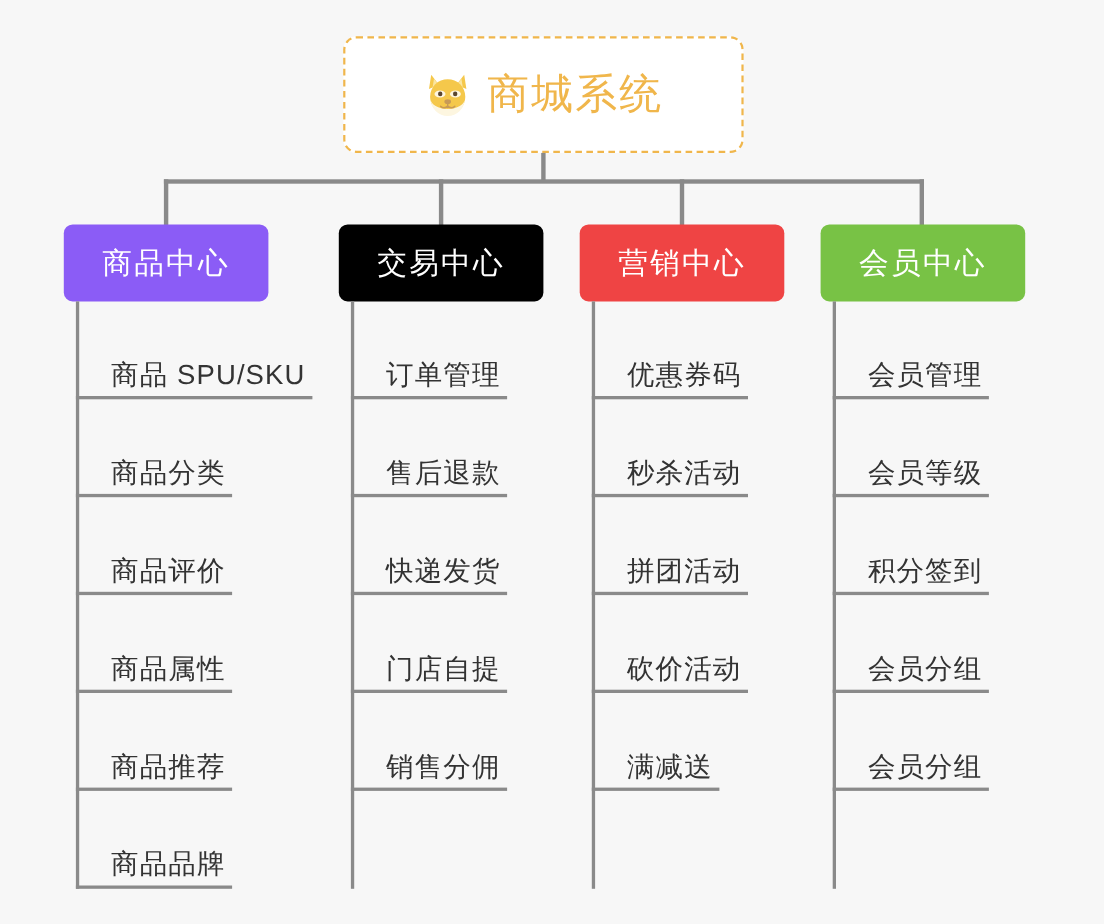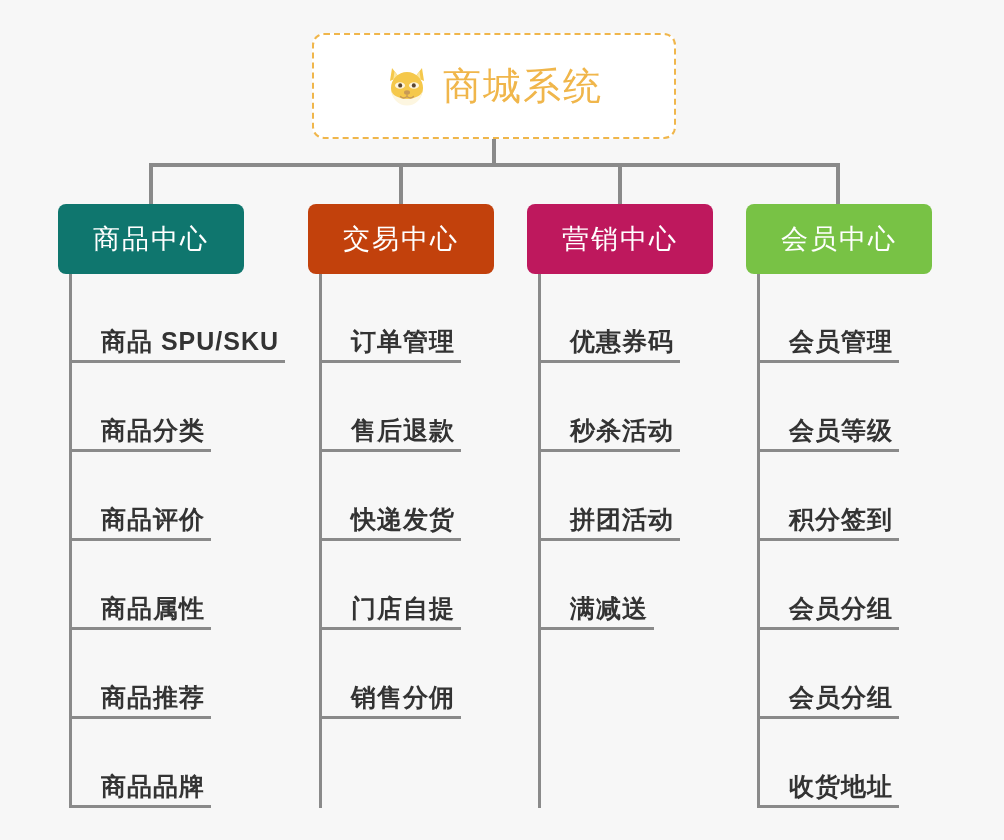--- a/index.html
+++ b/index.html
@@ -94,21 +94,20 @@
     left: 11px;
     top: 70px;
     width: 240px;
   }
   .leaf {
     position: relative;
     height: 89px;
     box-sizing: border-box;
     display: flex;
     align-items: flex-end;
-    font-weight: bold;
   }
   .leaf-inner {
     display: inline-block;
     border-bottom: 3px solid #8a8a8a;
     padding: 0 6px 6px 32px;
     line-height: 1;
   }
   .leaf-label {
     font-size: 25px;
     color: #333333;
@@ -142,21 +141,21 @@
   </div>
 
   <div class="conn conn-v" style="left:492px; top:139px; height:26px;"></div>
   <div class="conn conn-h" style="left:149px; top:163px; width:691px;"></div>
   <div class="conn conn-v" style="left:149px; top:163px; height:43px;"></div>
   <div class="conn conn-v" style="left:399px; top:163px; height:43px;"></div>
   <div class="conn conn-v" style="left:618px; top:163px; height:43px;"></div>
   <div class="conn conn-v" style="left:836px; top:163px; height:43px;"></div>
 
   <div class="column" style="left:58px;">
-    <div class="col-header" style="background:#0f766e;">
+    <div class="col-header" style="background:#8b5cf6;">
       <span>商品中心</span>
     </div>
     <div class="spine" style="height:534px;"></div>
     <div class="leaf-list">
       <div class="leaf">
           <span class="leaf-inner"><span class="leaf-label">商品 SPU/SKU</span></span>
         </div>
       <div class="leaf">
           <span class="leaf-inner"><span class="leaf-label">商品分类</span></span>
         </div>
@@ -169,21 +168,21 @@
       <div class="leaf">
           <span class="leaf-inner"><span class="leaf-label">商品推荐</span></span>
         </div>
       <div class="leaf">
           <span class="leaf-inner"><span class="leaf-label">商品品牌</span></span>
         </div>
     </div>
   </div>
 
   <div class="column" style="left:308px;">
-    <div class="col-header" style="background:#c2410c;">
+    <div class="col-header" style="background:#000000;">
       <span>交易中心</span>
     </div>
     <div class="spine" style="height:534px;"></div>
     <div class="leaf-list">
       <div class="leaf">
           <span class="leaf-inner"><span class="leaf-label">订单管理</span></span>
         </div>
       <div class="leaf">
           <span class="leaf-inner"><span class="leaf-label">售后退款</span></span>
         </div>
@@ -193,33 +192,36 @@
       <div class="leaf">
           <span class="leaf-inner"><span class="leaf-label">门店自提</span></span>
         </div>
       <div class="leaf">
           <span class="leaf-inner"><span class="leaf-label">销售分佣</span></span>
         </div>
     </div>
   </div>
 
   <div class="column" style="left:527px;">
-    <div class="col-header" style="background:#be185d;">
+    <div class="col-header" style="background:#ef4444;">
       <span>营销中心</span>
     </div>
     <div class="spine" style="height:534px;"></div>
     <div class="leaf-list">
       <div class="leaf">
           <span class="leaf-inner"><span class="leaf-label">优惠券码</span></span>
         </div>
       <div class="leaf">
           <span class="leaf-inner"><span class="leaf-label">秒杀活动</span></span>
         </div>
       <div class="leaf">
           <span class="leaf-inner"><span class="leaf-label">拼团活动</span></span>
+        </div>
+      <div class="leaf">
+          <span class="leaf-inner"><span class="leaf-label">砍价活动</span></span>
         </div>
       <div class="leaf">
           <span class="leaf-inner"><span class="leaf-label">满减送</span></span>
         </div>
     </div>
   </div>
 
   <div class="column" style="left:746px;">
     <div class="col-header" style="background:#78c245;">
       <span>会员中心</span>
@@ -234,19 +236,16 @@
         </div>
       <div class="leaf">
           <span class="leaf-inner"><span class="leaf-label">积分签到</span></span>
         </div>
       <div class="leaf">
           <span class="leaf-inner"><span class="leaf-label">会员分组</span></span>
         </div>
       <div class="leaf">
           <span class="leaf-inner"><span class="leaf-label">会员分组</span></span>
         </div>
-      <div class="leaf">
-          <span class="leaf-inner"><span class="leaf-label">收货地址</span></span>
-        </div>
     </div>
   </div>
 
 </div>
 
 </body></html>

